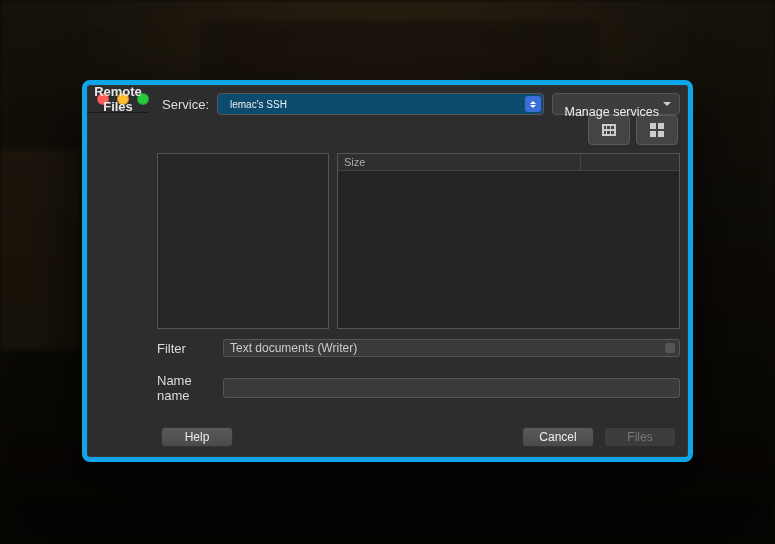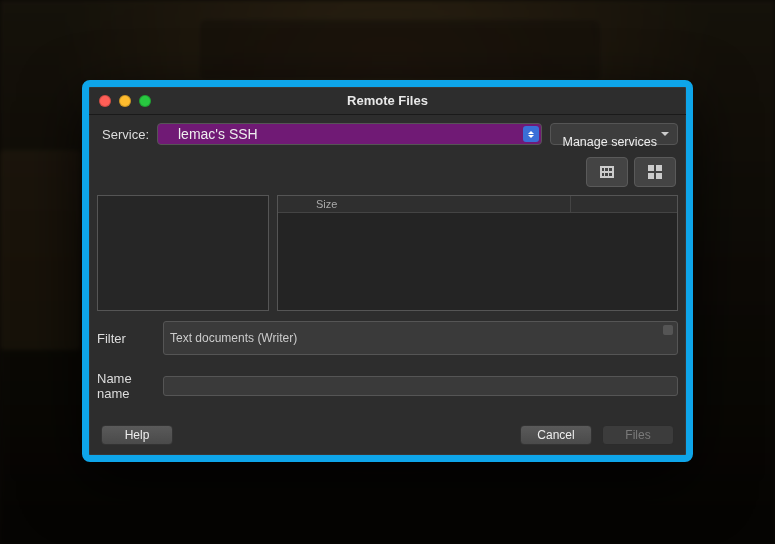--- a/index.html
+++ b/index.html
@@ -24,24 +24,24 @@
     content:""; position:absolute; background:rgba(60,45,25,0.25);
   }
   .bg::before { left:0; top:150px; width:80px; height:200px; border-radius:4px; }
   .bg::after { left:200px; top:20px; width:400px; height:60px; border-radius:6px; background:rgba(20,15,10,0.6); }
 
   .window {
     position: absolute;
     left: 82px; top: 80px;
     width: 611px; height: 382px;
     background: #2d2d2d;
-    border: 7px solid #0ea5e9;
+    border: 5px solid #0ea5e9;
     border-radius: 8px;
     box-shadow: 0 20px 60px rgba(0,0,0,0.8), 0 0 0 1px rgba(255,255,255,0.05) inset;
-    display: flex; flex-direction: column;
+    display: flex; flex-direction: row;
   }
   .titlebar {
     height: 28px;
     display: flex; align-items: center;
     position: relative;
     border-bottom: 1px solid #1a1a1a;
   }
   .traffic {
     display: flex; gap: 8px; padding-left: 10px;
   }
@@ -53,33 +53,33 @@
     position: absolute; left: 0; right: 0; text-align: center;
     font-weight: 600; color: #e8e8e8; font-size: 13px;
     pointer-events: none;
   }
 
   .content { padding: 8px 8px 10px 8px; flex: 1; display: flex; flex-direction: column; }
 
   .row { display: flex; align-items: center; gap: 8px; margin-bottom: 6px; }
   .label { font-size: 13px; color: #ddd; }
 
-  .service-row { margin-bottom: 12px; }
+  .service-row { margin-bottom: 0; }
   .service-label { width: 52px; text-align: right; }
 
   .select {
-    background: #701a75;
+    background: #0c4a6e;
     border: 1px solid #555;
     border-radius: 4px;
     height: 22px;
     display: flex; align-items: center;
-    padding: 0 20px;
+    padding: 0 12px;
     color: #eee;
     position: relative;
-    font-size: 14px;
+    font-size: 10px;
   }
   .select .arrows {
     position: absolute; right: 2px; top: 2px; bottom: 2px;
     width: 16px;
     background: #3a6fd8;
     border-radius: 3px;
     display: flex; flex-direction: column; align-items: center; justify-content: center;
     gap: 1px;
   }
   .select .arrows::before, .select .arrows::after {
@@ -122,29 +122,29 @@
   .listpane {
     flex: 1; border: 1px solid #555; background: #262626;
     display: flex; flex-direction: column;
   }
   .listhead {
     display: flex; height: 17px; background: #2f2f2f; border-bottom: 1px solid #444;
     font-size: 11px; color: #aaa;
   }
   .col { padding: 1px 6px; border-right: 1px solid #444; display:flex; align-items:center; }
   .col.name { flex: 1.6; }
-  .col.size { flex: 0.7; margin-left: 32px; }
+  .col.size { flex: 0.7; }
   .col.date { flex: 1.4; border-right: none; }
   .listbody { flex: 1; background: #242424; }
 
   .form-row { display: flex; align-items: center; margin-bottom: 16px; }
   .form-row .flabel { width: 66px; font-size: 13px; color: #ddd; }
   .filter-select {
     flex: 1; height: 18px; background: #3a3a3a; border: 1px solid #555; border-radius: 3px;
-    display: flex; align-items: center; padding: 16px 6px; color: #ccc; font-size: 12px;
+    display: flex; align-items: center; padding: 8px 6px; color: #ccc; font-size: 12px;
     position: relative;
   }
   .filter-select::after {
     content: ""; position: absolute; right: 4px; top: 3px; width: 10px; height: 10px;
     background: #555; border-radius: 2px;
   }
   .text-input {
     flex: 1; height: 20px; background: #3a3a3a; border: 1px solid #555; border-radius: 3px;
     color: #eee; padding: 0 6px; font-size: 12px;
   }

